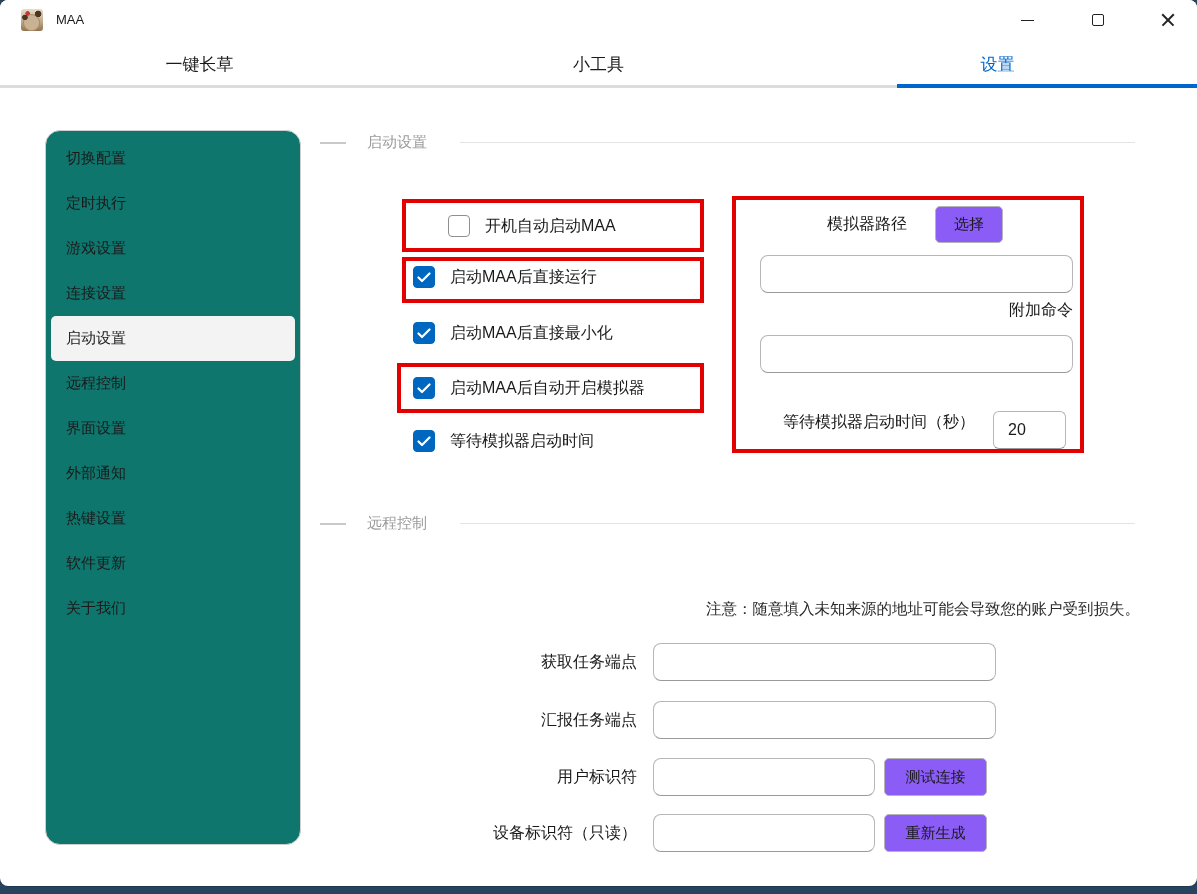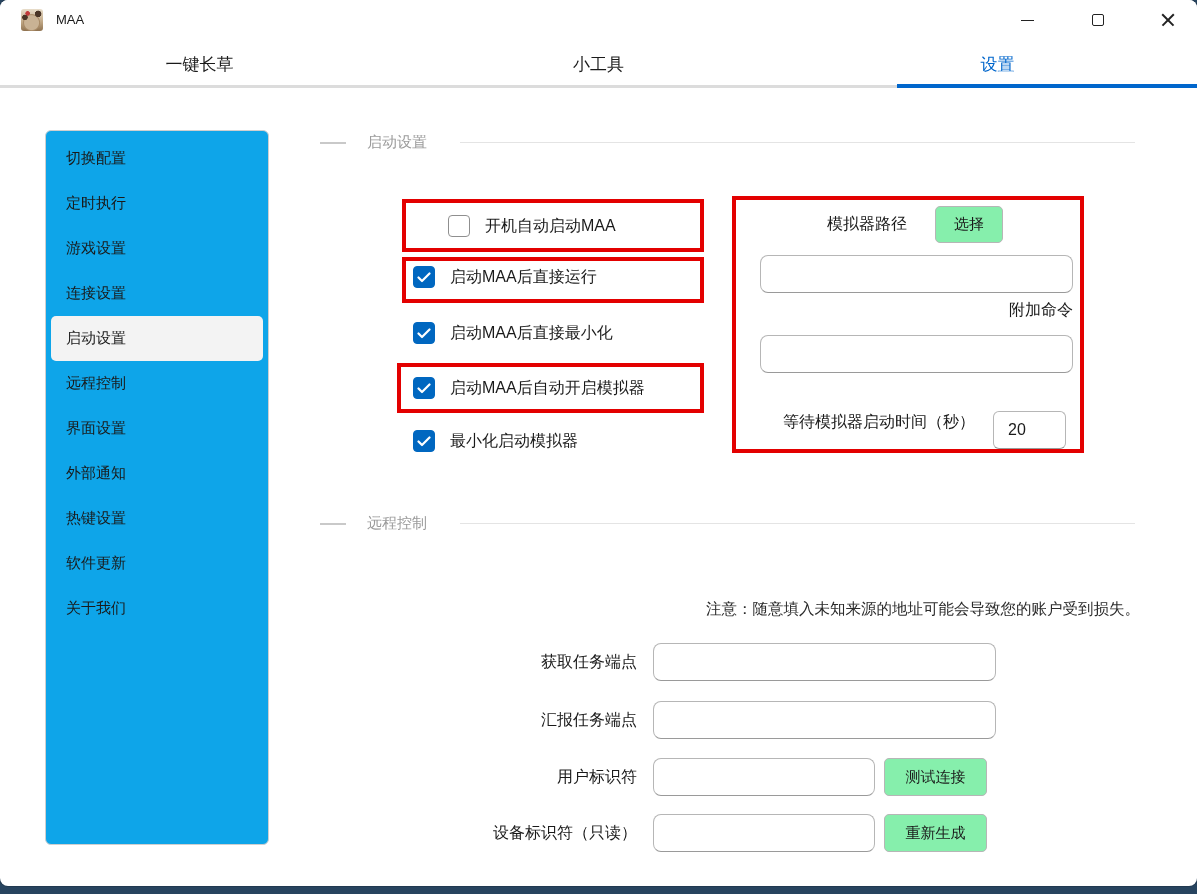--- a/index.html
+++ b/index.html
@@ -38,22 +38,22 @@
   .glyph-close::before { transform:rotate(45deg); }
   .glyph-close::after  { transform:rotate(-45deg); }
   
   .tabbar { position:absolute; left:0; top:40px; width:100%; height:49px; display:flex; }
   .tab { flex:1; display:flex; align-items:center; justify-content:center; font-size:17px; color:#1a1a1a; cursor:pointer; }
   .tab.active { color:#0066CC; }
   .tab-underline-gray { position:absolute; left:0; top:85px; width:897px; height:3px; background:#dcdcdc; }
   .tab-underline-blue { position:absolute; left:897px; top:84px; width:300px; height:4px; background:#0066CC; }
   
   .sidebar {
-    position:absolute; left:45px; top:130px; width:224px; height:715px;
-    background:#0ea5e9; border:1px solid #cfcfcf; border-radius:6px; padding-top:5px;
+    position:absolute; left:45px; top:130px; width:256px; height:715px;
+    background:#0f766e; border:1px solid #cfcfcf; border-radius:15px; padding-top:5px;
   }
   .side-item {
     height:45px; margin:0 5px; display:flex; align-items:center;
     padding-left:15px; font-size:15px; color:#1a1a1a; border-radius:5px; cursor:pointer;
   }
   .side-item.selected { background:#f3f3f3; }
   
   .section-head { position:absolute; left:310px; width:830px; height:20px; }
   .section-head .dash { position:absolute; left:10px; top:10px; width:26px; height:2px; background:#c9c9c9; }
   .section-head .label { position:absolute; left:57px; top:0; font-size:15px; color:#9b9b9b; line-height:20px; }
@@ -68,21 +68,21 @@
   .cbbox svg { display:none; }
   .cbbox.on svg { display:block; }
   .cblabel { margin-left:15px; font-size:16px; color:#1a1a1a; white-space:nowrap; }
   
   .tbox {
     position:absolute; border:1px solid #b6b6b6; border-bottom-color:#9a9a9a;
     border-radius:8px; background:#fff; font-size:15px; color:#1a1a1a; padding:0 12px;
     font-family:"Liberation Sans", sans-serif; outline:none;
   }
   .btn {
-    position:absolute; border:1px solid #b6b6b6; border-radius:5px; background:#86efac;
+    position:absolute; border:1px solid #b6b6b6; border-radius:5px; background:#8b5cf6;
     font-size:15px; color:#1a1a1a; display:flex; align-items:center; justify-content:center; cursor:pointer;
     font-family:"Liberation Sans", sans-serif;
   }
   .flabel { position:absolute; font-size:16px; color:#1a1a1a; white-space:nowrap; }
   .flabel.right { text-align:right; }
   
   .anno { position:absolute; border:4px solid #E30000; pointer-events:none; }
   
   .note { position:absolute; left:310px; top:599px; width:830px; text-align:right; font-size:15.5px; color:#2b2b2b; }
 </style>
@@ -162,21 +162,21 @@
         </svg>
     </span>
     <span class="cblabel">启动MAA后自动开启模拟器</span>
   </div>
   <div class="cbrow" style="left:413px; top:430px;">
     <span class="cbbox on">
       <svg width="14" height="11" viewBox="0 0 14 11">
           <polyline points="1.5,5.5 5,9 12.5,1.5" fill="none" stroke="#fff" stroke-width="2.2" stroke-linecap="round" stroke-linejoin="round"></polyline>
         </svg>
     </span>
-    <span class="cblabel">最小化启动模拟器</span>
+    <span class="cblabel">等待模拟器启动时间</span>
   </div>
 
   <div class="flabel" style="left:827px; top:214px;">模拟器路径</div>
   <div class="btn" style="left:935px; top:206px; width:68px; height:37px;">选择</div>
   <input class="tbox" style="left: 760px; top: 255px; width: 313px; height: 38px;" value="">
   <div class="flabel" style="left:760px; top:300px; width:313px; text-align:right;">附加命令</div>
   <input class="tbox" style="left: 760px; top: 335px; width: 313px; height: 38px;" value="">
   <div class="flabel right" style="left:735px; top:412px; width:240px;">等待模拟器启动时间（秒）</div>
   <input class="tbox" style="left: 993px; top: 403px; width: 73px; height: 38px; border-radius: 6px; padding: 0px 0px 0px 14px; font-size: 16px; margin-top: 8px;" value="20">
 

